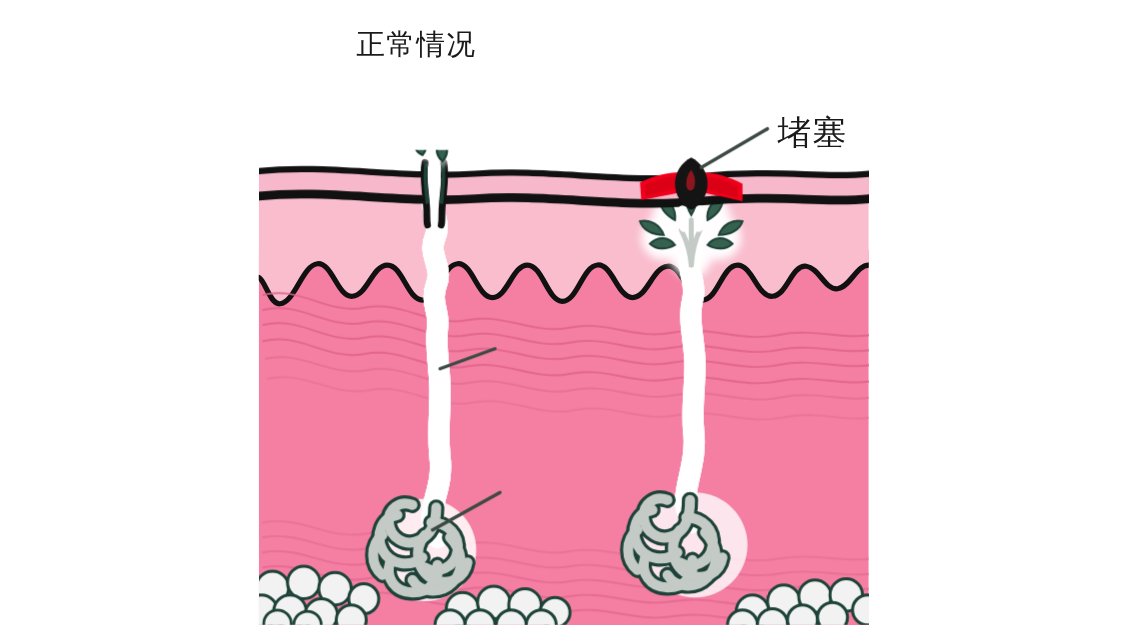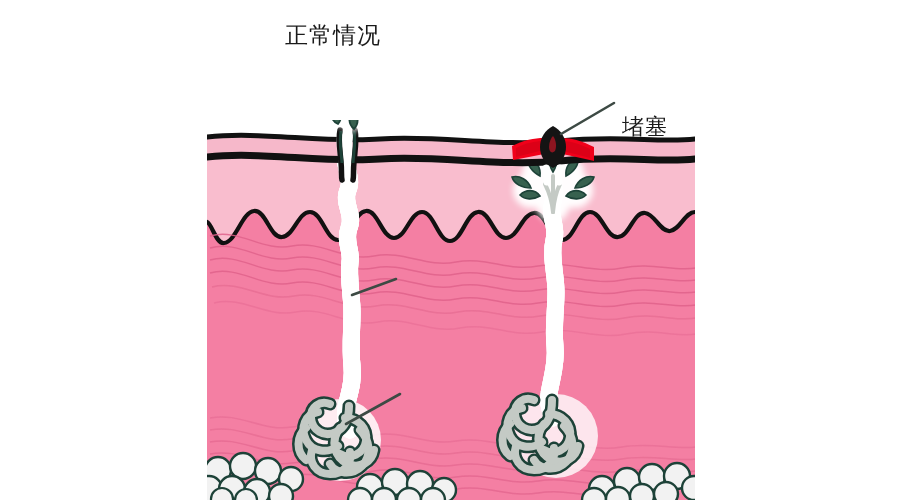--- a/index.html
+++ b/index.html
@@ -24,25 +24,24 @@
     font-size: 23px;
     color: #1a1a1a;
     letter-spacing: 1px;
     white-space: nowrap;
     font-family: "DejaVu Sans", "Liberation Sans", sans-serif;
   }
   #title-normal { left: 285px; top: 20px; font-family: Liberation Mono, monospace; }
   #title-blocked { left: 513px; top: 20px; }
   .callout {
     position: absolute;
-    font-size: 22px;
+    font-size: 27px;
     color: #1a1a1a;
     white-space: nowrap;
     letter-spacing: 1px;
-    margin-top: 24px;
   }
   #label-block { left: 622px; top: 88px; }
   #label-duct  { left: 400px; top: 262px; }
   #label-gland { left: 404px; top: 379px; }
   #figure {
     position: absolute;
     left: 0; top: 0;
     width: 900px; height: 500px;
   }
 </style>

